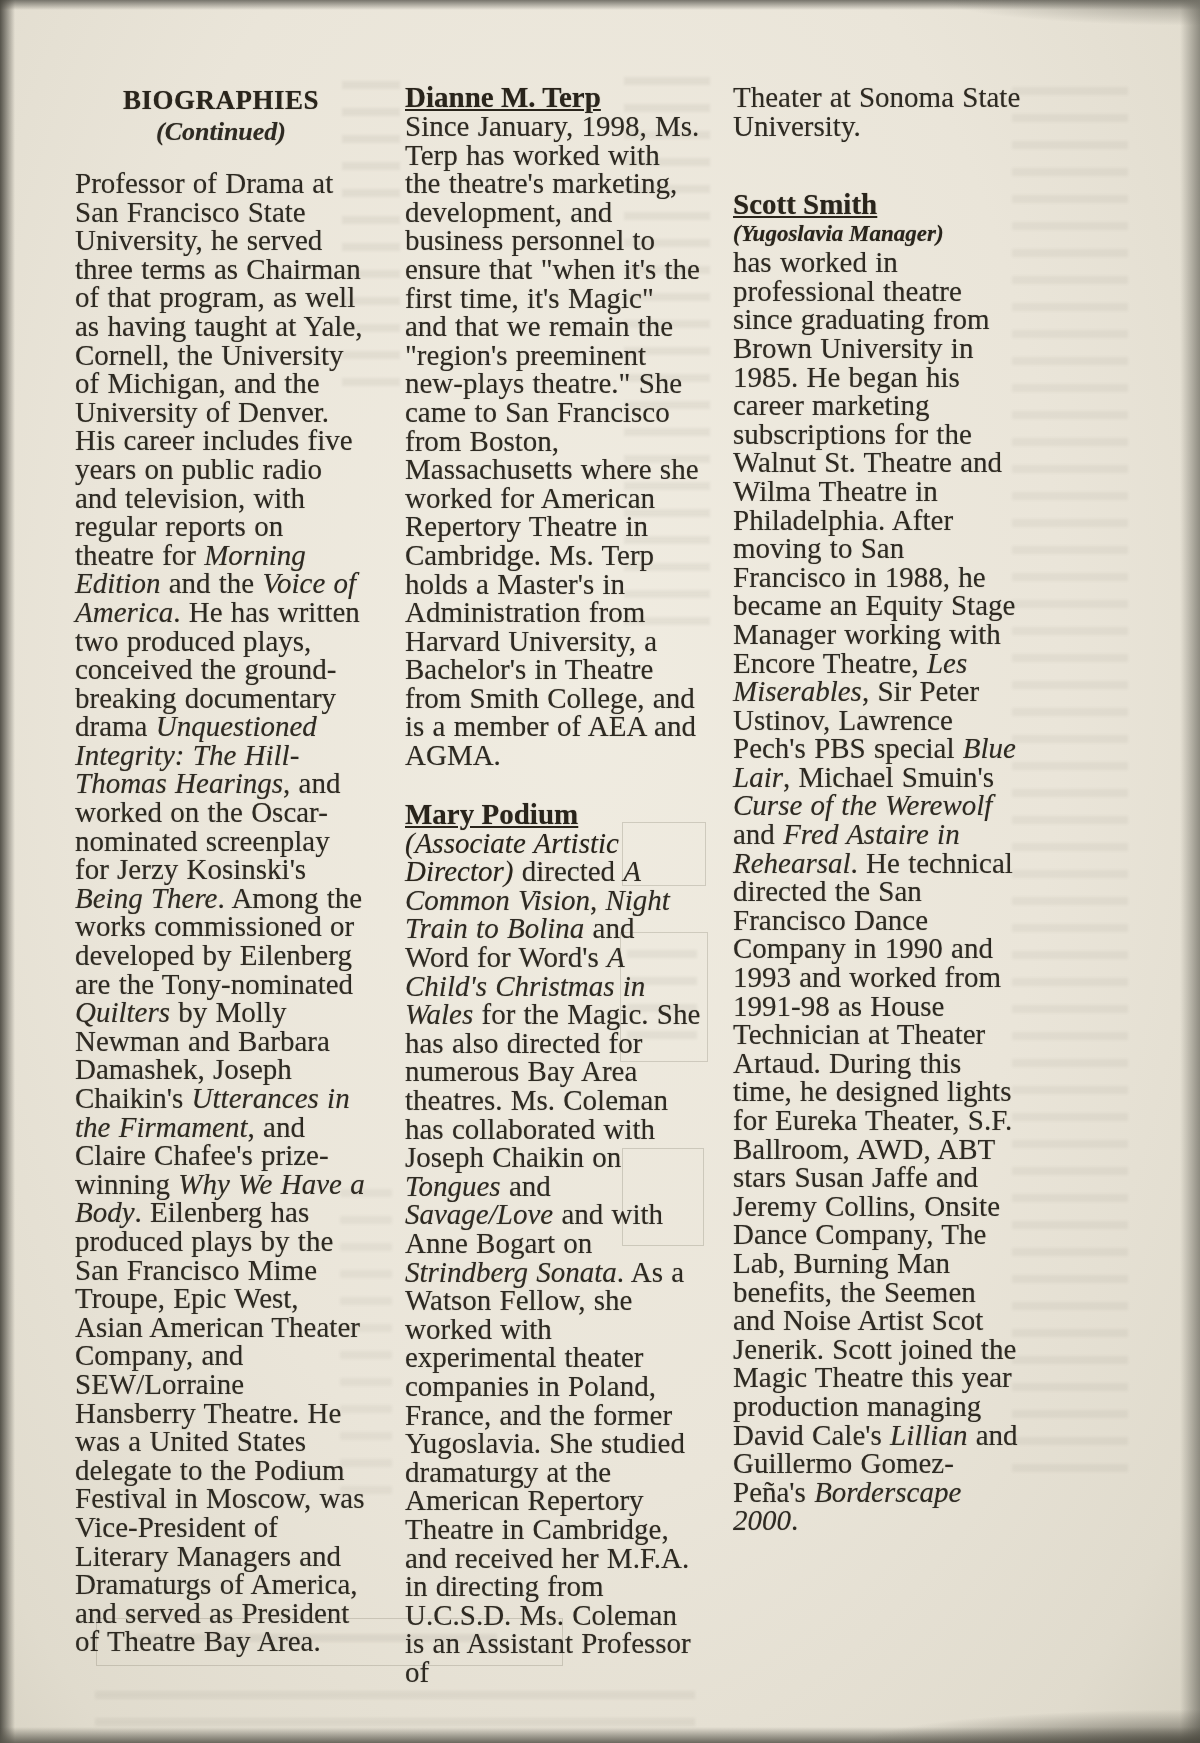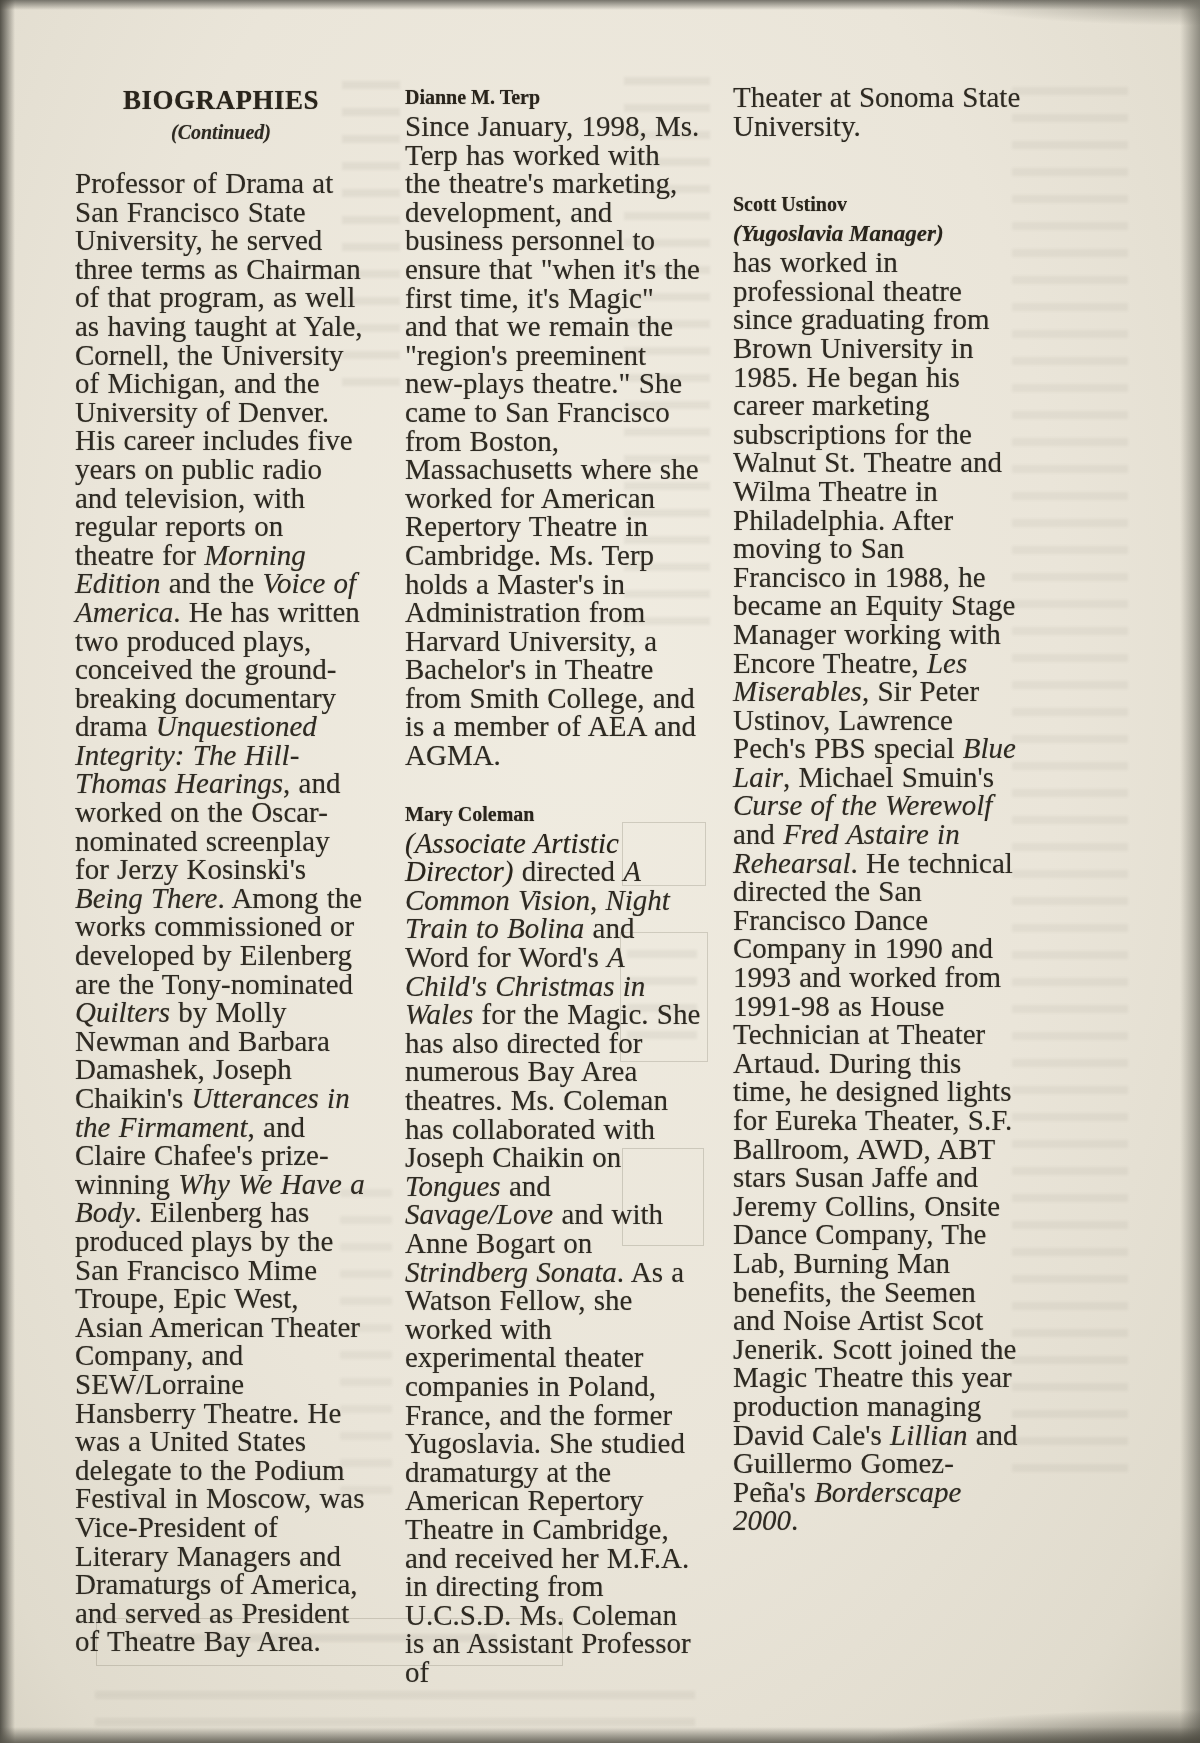--- a/index.html
+++ b/index.html
@@ -37,35 +37,36 @@
   .col-left{left:75px;top:85px;width:292px;}
   .col-mid{left:405px;top:83px;width:298px;}
   .col-right{left:733px;top:83px;width:292px;}
 
   .page-title{
     margin:0;text-align:center;font-size:27px;line-height:30px;
     font-weight:bold;letter-spacing:.5px;color:#29241b;
     text-shadow:0 0 1px rgba(41,36,27,.5);
   }
   .page-subtitle{
-    margin:4px 0 0;text-align:center;font-size:20px;line-height:26px;
+    margin:4px 0 0;text-align:center;font-size:26px;line-height:26px;
     font-style:italic;font-weight:bold;color:#2e2a22;
     text-shadow:0 0 1px rgba(46,42,34,.4);
   }
   .body{
     margin:0;font-size:29px;line-height:28.6px;text-align:left;
     text-shadow:0 0 1px rgba(46,42,34,.42);
     word-spacing:1px;
   }
   .col-left .body{margin-top:24px;}
   .bio{margin:0;}
   .bio + .bio{margin-top:30px;}
   .bio-name{
-    font-weight:bold;font-size:20px;line-height:29px;color:#29241b;
+    font-weight:bold;font-size:29px;line-height:29px;color:#29241b;
     text-shadow:0 0 1px rgba(41,36,27,.5);
+    text-decoration:underline;
   }
   .bio-role{
     font-weight:bold;font-style:italic;font-size:23px;line-height:29px;color:#29241b;
     text-shadow:0 0 1px rgba(41,36,27,.5);
   }
   .cont-gap{margin-top:50px;}
   .it{font-style:italic;}
   .bd{font-weight:normal;color:#29241b;}
 </style>
 </head>
@@ -92,29 +93,29 @@
     <h2 class="page-subtitle">(Continued)</h2>
     <p class="body"><span>Professor of Drama at San Francisco State University, he served three terms as Chairman of that program, as well as having taught at Yale, Cornell, the University of Michigan, and the University of Denver.  His career includes five years on public radio and television, with regular reports on theatre for </span><span class="it">Morning Edition</span><span> and the </span><span class="it">Voice of America</span><span>.  He has written two produced plays, conceived the ground-breaking documentary drama </span><span class="it">Unquestioned Integrity: The Hill-Thomas Hearings</span><span>, and worked on the Oscar-nominated screenplay for Jerzy Kosinski's </span><span class="it">Being There</span><span>.  Among the works commissioned or developed by Eilenberg are the Tony-nominated </span><span class="it">Quilters</span><span> by Molly Newman and Barbara Damashek, Joseph Chaikin's </span><span class="it">Utterances in the Firmament</span><span>, and Claire Chafee's prize-winning </span><span class="it">Why We Have a Body</span><span>.  Eilenberg has produced plays by the San Francisco Mime Troupe, Epic West, Asian American Theater Company, and SEW/Lorraine Hansberry Theatre.  He was a United States delegate to the Podium Festival in Moscow, was Vice-President of Literary Managers and Dramaturgs of America, and served as President of Theatre Bay Area.</span></p>
   </div>
 
   <div class="col col-mid">
     <div class="bio">
       <div class="bio-name">Dianne M. Terp</div>
       <p class="body"><span>Since January, 1998, Ms. Terp has worked with the theatre's marketing, development, and business personnel to ensure that "when it's the first time, it's Magic" and that we remain the "region's preeminent new-plays theatre."  She came to San Francisco from Boston, Massachusetts where she worked for American Repertory Theatre in Cambridge.  Ms. Terp holds a Master's in Administration from Harvard University, a Bachelor's in Theatre from Smith College, and is a member of AEA and AGMA.</span></p>
     </div>
     <div class="bio">
-      <div class="bio-name">Mary Coleman</div>
+      <div class="bio-name">Mary Podium</div>
       <p class="body"><span class="it bd">(Associate Artistic Director)</span><span>  directed </span><span class="it">A Common Vision</span><span>, </span><span class="it">Night Train to Bolina</span><span> and Word for Word's </span><span class="it">A Child's Christmas in Wales</span><span> for the Magic.  She has also directed for numerous Bay Area theatres.  Ms. Coleman has collaborated with Joseph Chaikin on </span><span class="it">Tongues</span><span> and </span><span class="it">Savage/Love</span><span> and with Anne Bogart on </span><span class="it">Strindberg Sonata</span><span>.  As a Watson Fellow, she worked with experimental theater companies in Poland, France, and the former Yugoslavia.  She studied dramaturgy at the American Repertory Theatre in Cambridge, and received her M.F.A. in directing from U.C.S.D.  Ms. Coleman is an Assistant Professor of</span></p>
     </div>
   </div>
 
   <div class="col col-right">
     <p class="body"><span>Theater at Sonoma State University.</span></p>
     <div class="bio cont-gap">
-      <div class="bio-name">Scott Ustinov</div>
+      <div class="bio-name">Scott Smith</div>
       <div class="bio-role">(Yugoslavia Manager)</div>
       <p class="body"><span>has worked in professional theatre since graduating from Brown University in 1985.  He began his career marketing subscriptions for the Walnut St. Theatre and Wilma Theatre in Philadelphia.  After moving to San Francisco in 1988, he became an Equity Stage Manager working with Encore Theatre, </span><span class="it">Les Miserables</span><span>, Sir Peter Ustinov, Lawrence Pech's PBS special </span><span class="it">Blue Lair</span><span>, Michael Smuin's </span><span class="it">Curse of the Werewolf</span><span> and </span><span class="it">Fred Astaire in Rehearsal</span><span>.  He technical directed the San Francisco Dance Company in 1990 and 1993 and worked from 1991-98 as House Technician at Theater Artaud.  During this time, he designed lights for Eureka Theater, S.F. Ballroom, AWD, ABT stars Susan Jaffe and Jeremy Collins, Onsite Dance Company, The Lab, Burning Man benefits, the Seemen and Noise Artist Scot Jenerik.  Scott joined the Magic Theatre this year production managing David Cale's </span><span class="it">Lillian</span><span> and Guillermo Gomez-Peña's </span><span class="it">Borderscape 2000</span><span>.</span></p>
     </div>
   </div>
 
   <div class="edge edge-top"></div>
   <div class="edge edge-left"></div>
   <div class="edge edge-right"></div>
   <div class="edge edge-bottom"></div>
   <div class="edge edge-corner-br"></div>

